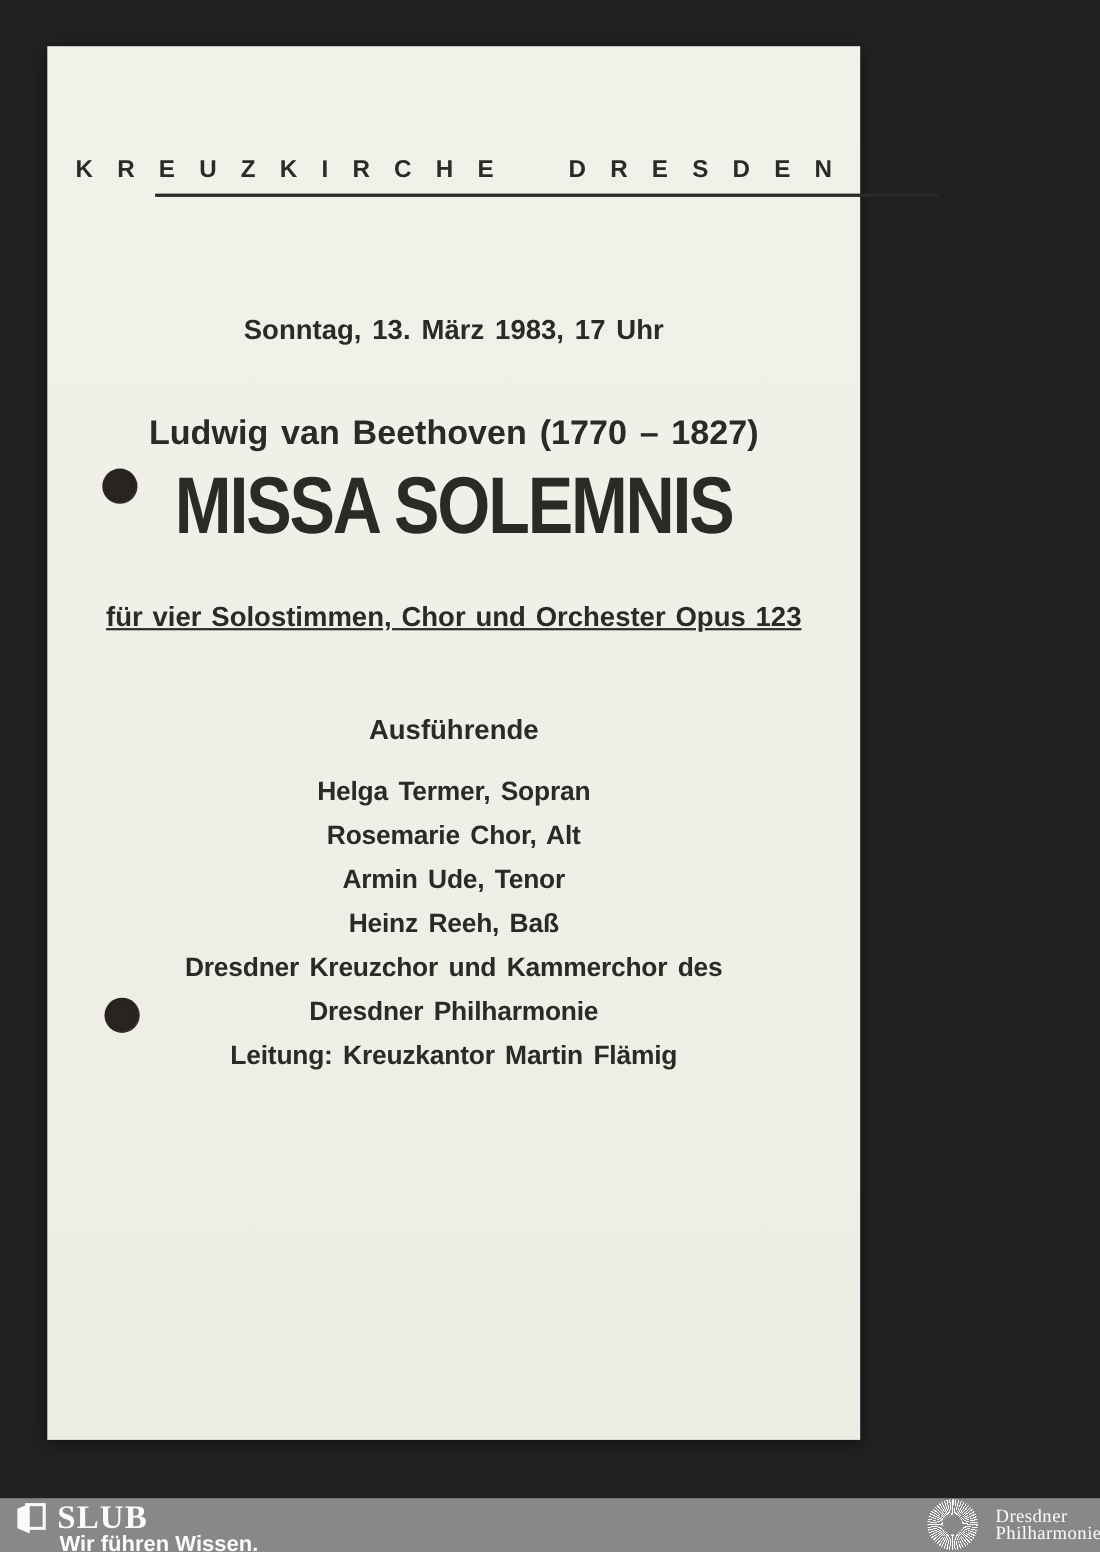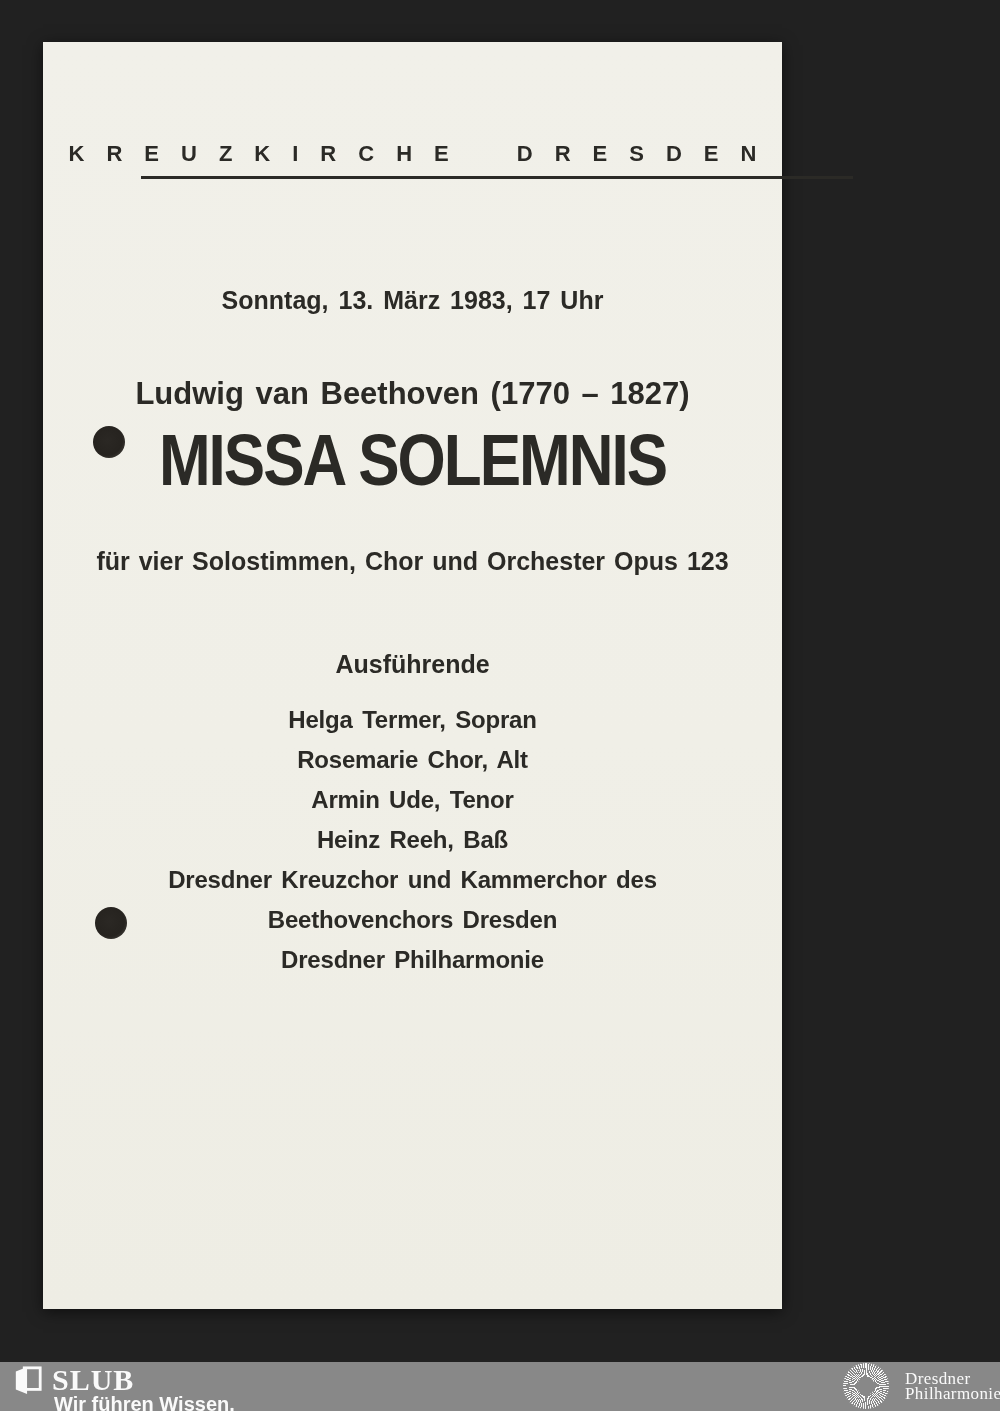--- a/index.html
+++ b/index.html
@@ -59,21 +59,21 @@
   }
   .date { top: 246px; font-size: 25px; word-spacing: 3px; }
   .composer { top: 336px; font-size: 31px; word-spacing: 3px; }
   .worktitle {
     top: 382px;
     font-size: 62px;
     letter-spacing: -2px;
     transform: scaleY(1.18);
     transform-origin: center top;
   }
-  .subtitle { top: 507px; font-size: 25px; word-spacing: 2px; }
+  .subtitle { top: 507px; font-size: 25px; word-spacing: 2px; text-decoration: underline; }
   .perf-heading { top: 610px; font-size: 25px; }
   .performers {
     top: 658px;
     font-size: 24px;
     line-height: 40px;
     word-spacing: 3px;
     letter-spacing: -0.2px;
   }
   
   .watermark-bar {
@@ -134,22 +134,22 @@
   <div class="block subtitle">für vier Solostimmen, Chor und Orchester Opus 123</div>
 
   <div class="block perf-heading">Ausführende</div>
 
   <div class="block performers">
     <div>Helga Termer, Sopran</div>
     <div>Rosemarie Chor, Alt</div>
     <div>Armin Ude, Tenor</div>
     <div>Heinz Reeh, Baß</div>
     <div>Dresdner Kreuzchor und Kammerchor des</div>
-    <div>Beethovenchors Dresden</div>
     <div>Dresdner Philharmonie</div>
+    <div>Leitung: Kreuzkantor Martin Flämig</div>
   </div>
 </div>
 
 <div class="watermark-bar">
   <span class="slub-icon">
     <svg width="30" height="31" viewBox="0 0 32 33">
       <rect x="12" y="3" width="17" height="23" fill="none" stroke="#fafafa" stroke-width="3"></rect>
       <polygon points="3,7 15,2 15,31 3,26" fill="#fafafa"></polygon>
     </svg>
   </span>

